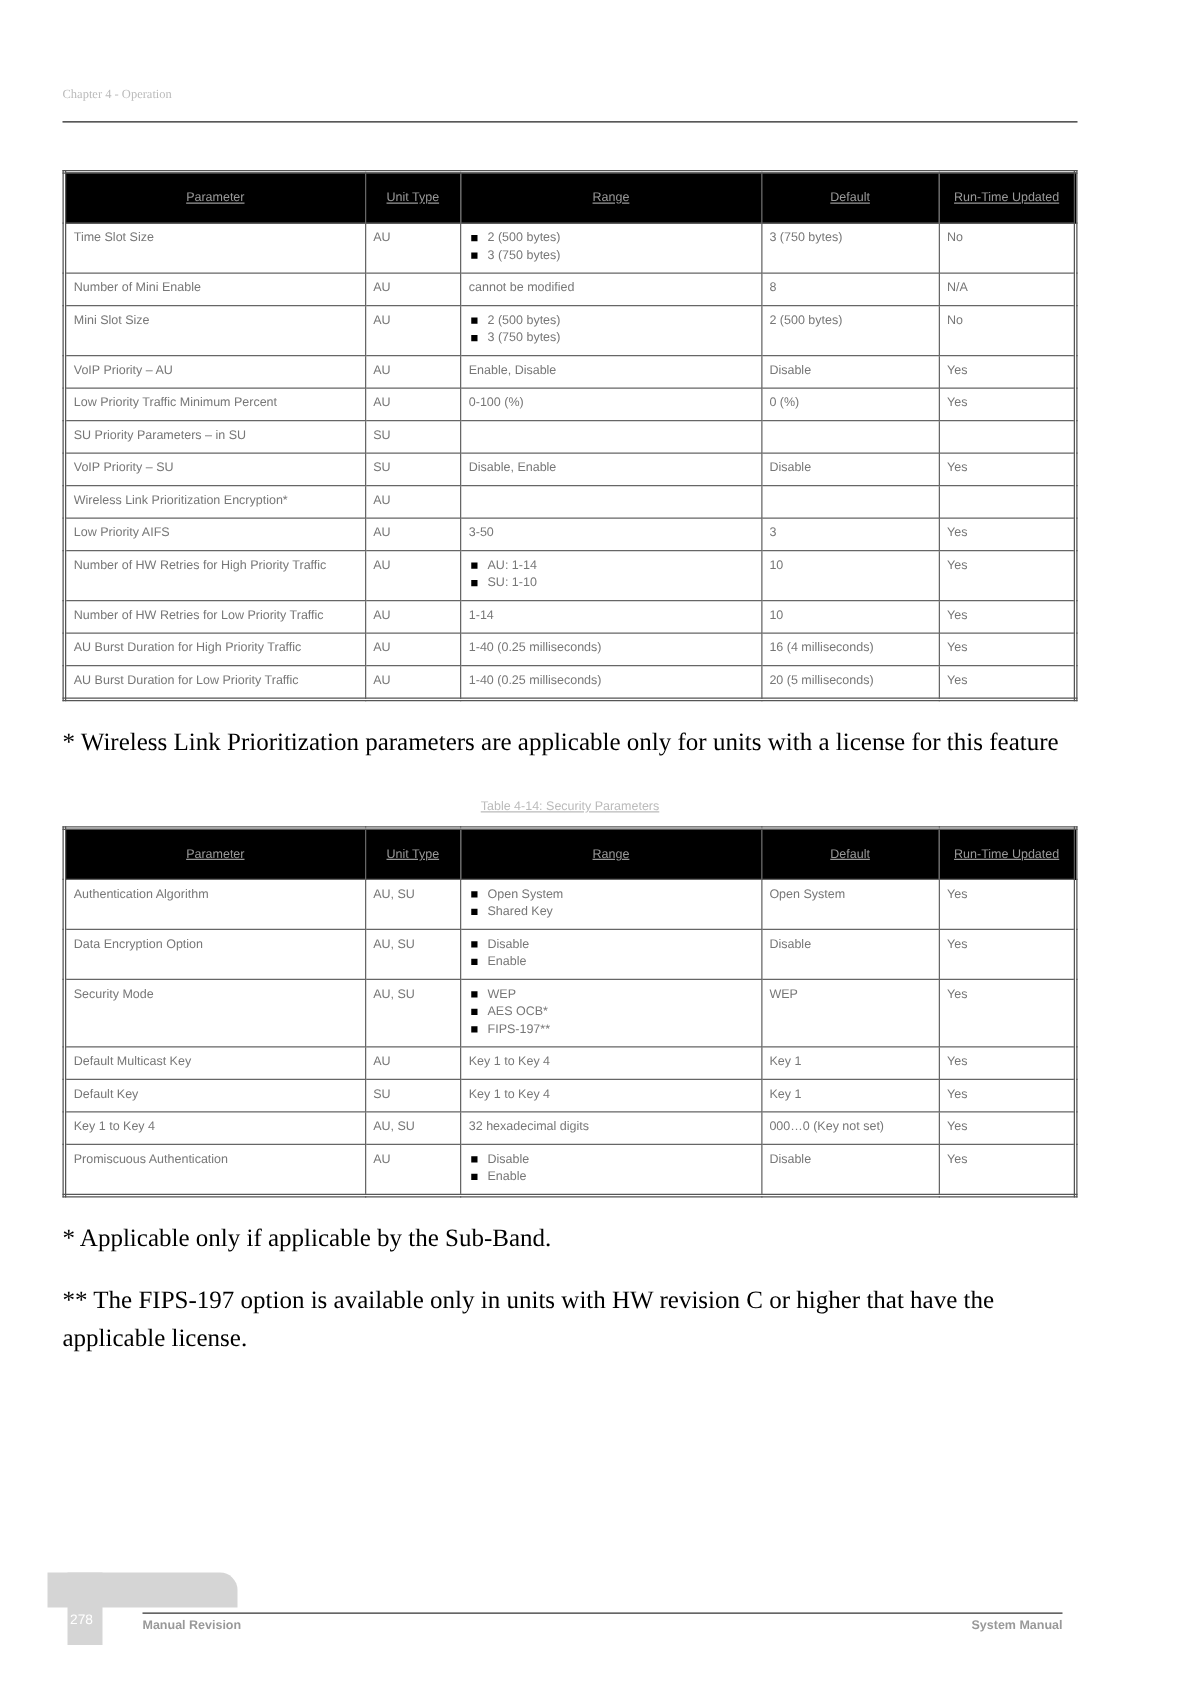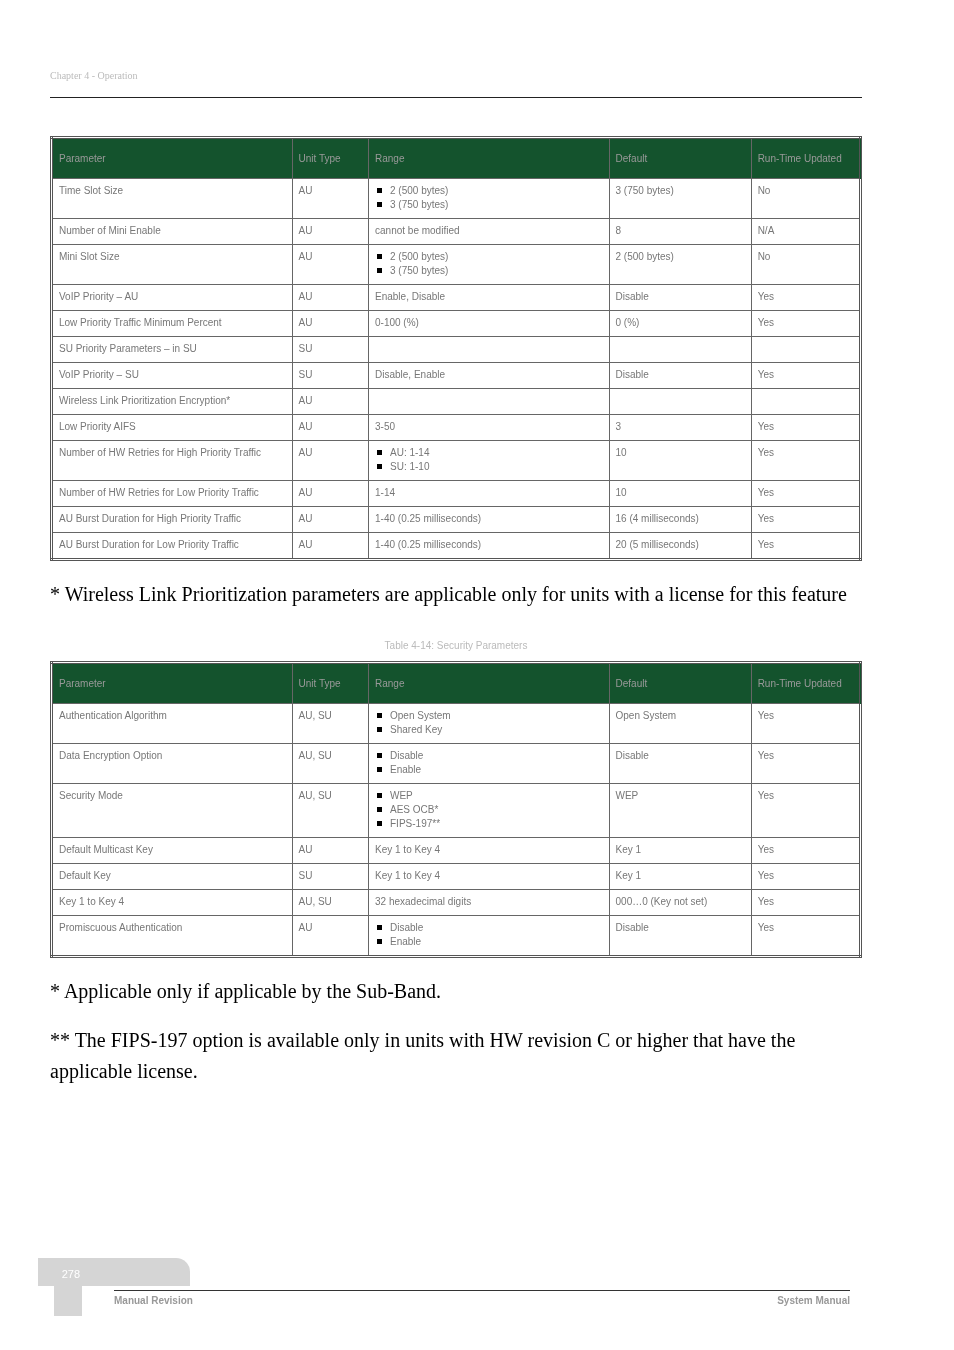--- a/index.html
+++ b/index.html
@@ -29,29 +29,30 @@
   table.data-table {
     width: 100%;
     border-collapse: collapse;
     border: 3px double #555;
     font-family: "Trebuchet MS", "Arial", sans-serif;
     font-size: 10px;
     color: #777;
     margin-bottom: 18px;
   }
   table.data-table th {
-    background: #14532d;
+    background: #000000;
     font-weight: normal;
     color: #999;
-    text-align: left;
+    text-align: center;
     padding: 14px 6px;
     border-left: 1px solid #666;
     border-right: 1px solid #666;
     border-bottom: 1px solid #666;
     vertical-align: top;
+    text-decoration: underline;
   }
   table.data-table td {
     border: 1px solid #666;
     padding: 5px 6px 6px 6px;
     vertical-align: top;
     line-height: 1.4;
   }
   
   table.data-table col.c1 { width: 220px; }
   table.data-table col.c2 { width: 70px; }
@@ -78,20 +79,21 @@
     line-height: 1.55;
     margin: 0 0 18px 0;
   }
 
   .table-caption {
     font-family: "Trebuchet MS", Arial, sans-serif;
     font-size: 10px;
     color: #bbb;
     text-align: center;
     margin: 30px 0 10px 0;
+    text-decoration: underline;
   }
 
   .footer {
     position: absolute;
     left: 0;
     right: 0;
     bottom: 44px;
     padding: 0 104px 0 114px;
     font-weight: bold;
   }
@@ -122,23 +124,23 @@
     border-top-right-radius: 14px;
   }
   .foot-tab .bar-v {
     position: absolute;
     left: 16px; top: 0;
     width: 28px; height: 58px;
     background: #d5d5d5;
   }
   .foot-tab .pgnum {
     position: absolute;
-    left: 18px; top: 10px;
+    left: 18px; top: 32px;
     width: 24px;
-    text-align: right;
+    text-align: left;
     font-family: "Trebuchet MS", Arial, sans-serif;
     font-size: 11px;
     color: #fff;
   }
 </style>
 </head>
 <body>
 
 <div class="page">
   <div class="header-title">Chapter 4 - Operation</div>

